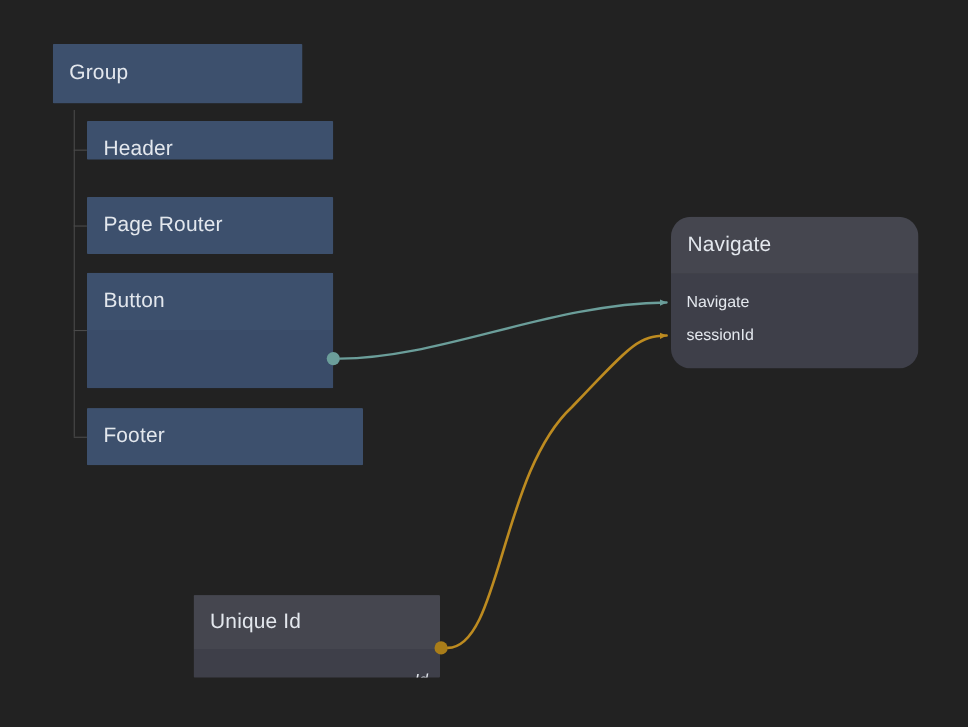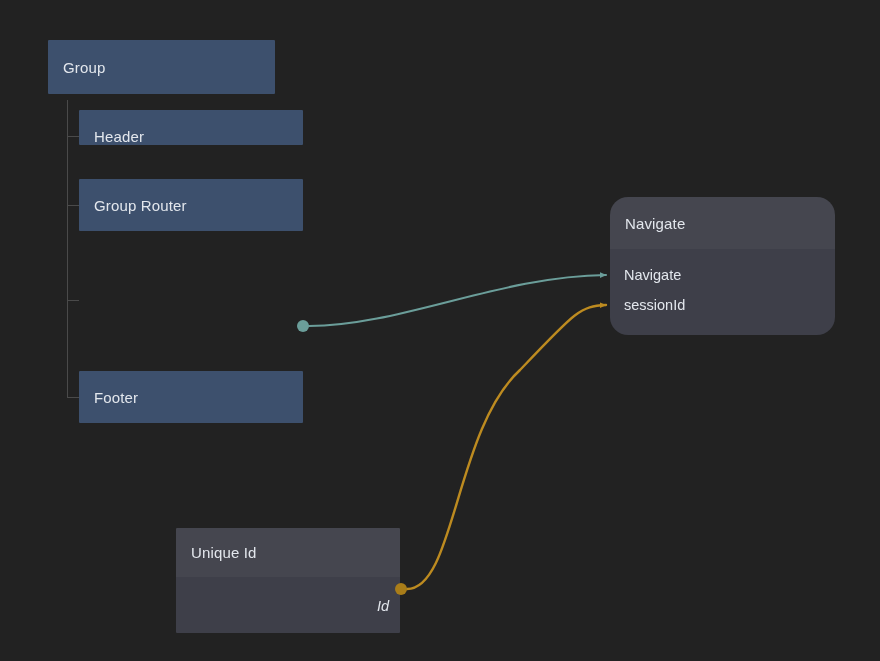--- a/index.html
+++ b/index.html
@@ -51,21 +51,21 @@
     z-index: 2;
     border-radius: 1px;
     box-sizing: border-box;
     overflow: hidden;
   }
   .node-header {
     display: flex;
     align-items: center;
     box-sizing: border-box;
     padding: 0 15px;
-    font-size: 15px;
+    font-size: 19px;
     letter-spacing: 0.15px;
     color: #e3e7ed;
     white-space: nowrap;
   }
   .node-body {
     box-sizing: border-box;
     position: relative;
   }
 
   
@@ -156,47 +156,55 @@
   </div>
 
   <div class="node blue" style="left:79px; top:110px; width:224px; height:35px;">
     <div class="node-header" style="height:52px;">
       <span>Header</span>
     </div>
   </div>
 
   <div class="node blue" style="left:79px; top:179px; width:224px; height:52px;">
     <div class="node-header" style="height:52px;">
-      <span>Group Router</span>
-    </div>
-  </div>
-
+      <span>Page Router</span>
+    </div>
+  </div>
+
+  <div class="node blue" style="left:79px; top:248px; width:224px; height:105px;">
+    <div class="node-header" style="height:52px;">
+      <span>Button</span>
+    </div>
+    <div class="node-body" style="height:53px;">
+      
+    </div>
+  </div>
   <div class="port-dot exec" style="left:297px; top:320px;"></div>
 
-  <div class="node blue" style="left:79px; top:371px; width:224px; height:52px;">
+  <div class="node blue" style="left:79px; top:371px; width:251px; height:52px;">
     <div class="node-header" style="height:52px;">
       <span>Footer</span>
     </div>
   </div>
 
   <div class="node gray" style="left:610px; top:197px; width:225px; height:138px;border-radius:18px;">
     <div class="node-header" style="height:52px;">
       <span>Navigate</span>
     </div>
     <div class="node-body" style="height:86px;">
       <div class="port-row in" style="top:16px; left:0; width:225px;">
         <span class="port-label">Navigate</span>
       </div>
       <div class="port-row in" style="top:46px; left:0; width:225px;text-align:center;">
         <span class="port-label">sessionId</span>
       </div>
     </div>
   </div>
 
-  <div class="node gray" style="left:176px; top:528px; width:224px; height:105px;">
+  <div class="node gray" style="left:176px; top:541px; width:224px; height:75px;">
     <div class="node-header" style="height:49px;">
       <span>Unique Id</span>
     </div>
     <div class="node-body" style="height:56px;">
       <div class="port-row out" style="top:19px; right:0; width:224px;">
         <span class="port-label">Id</span>
       </div>
     </div>
   </div>
   <div class="port-dot value" style="left:395px; top:583px;"></div>

